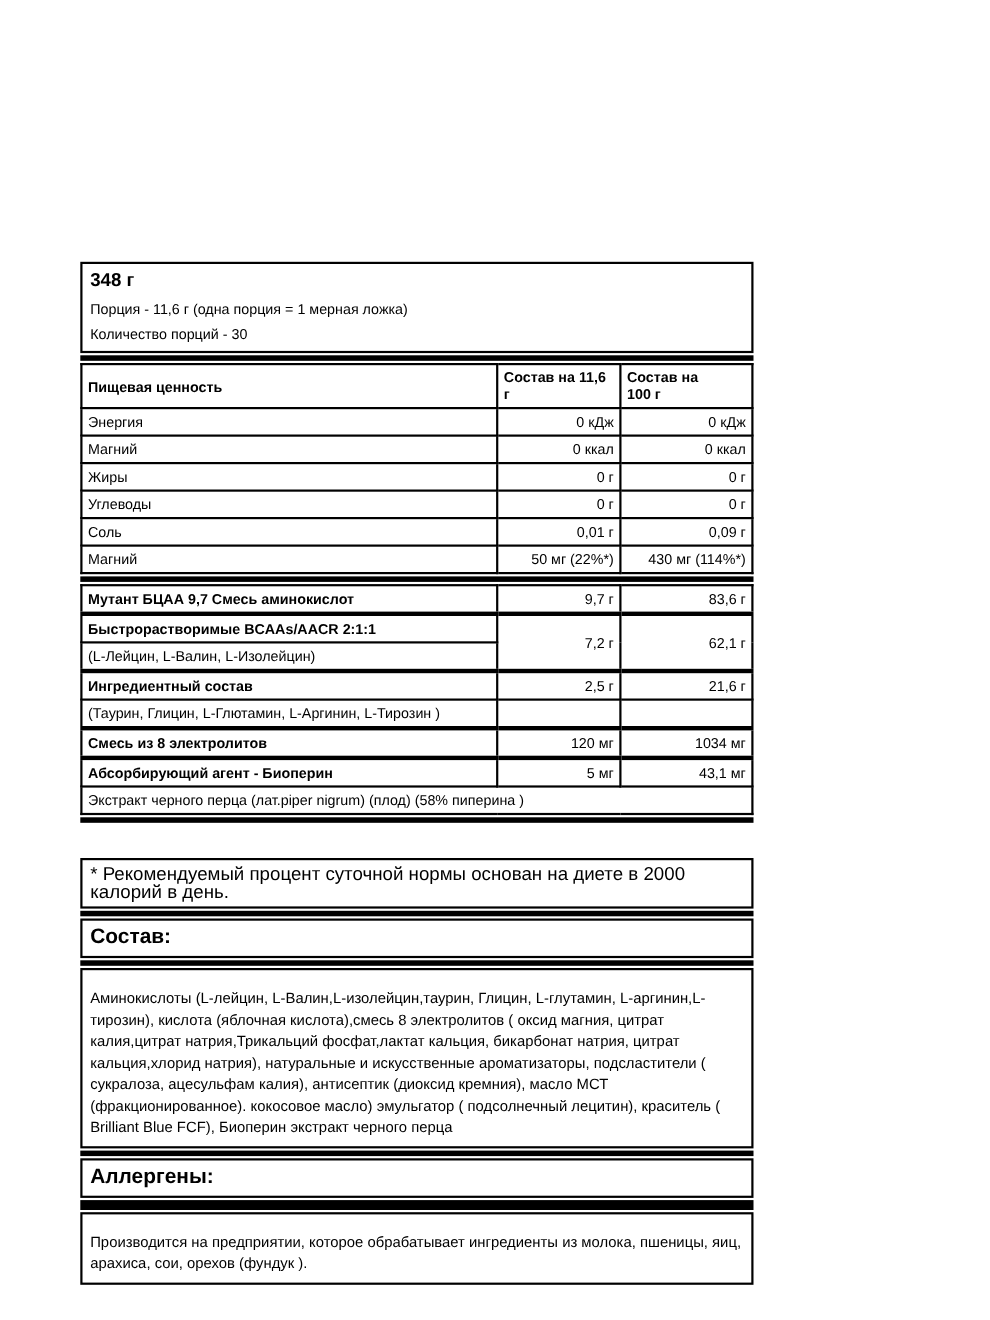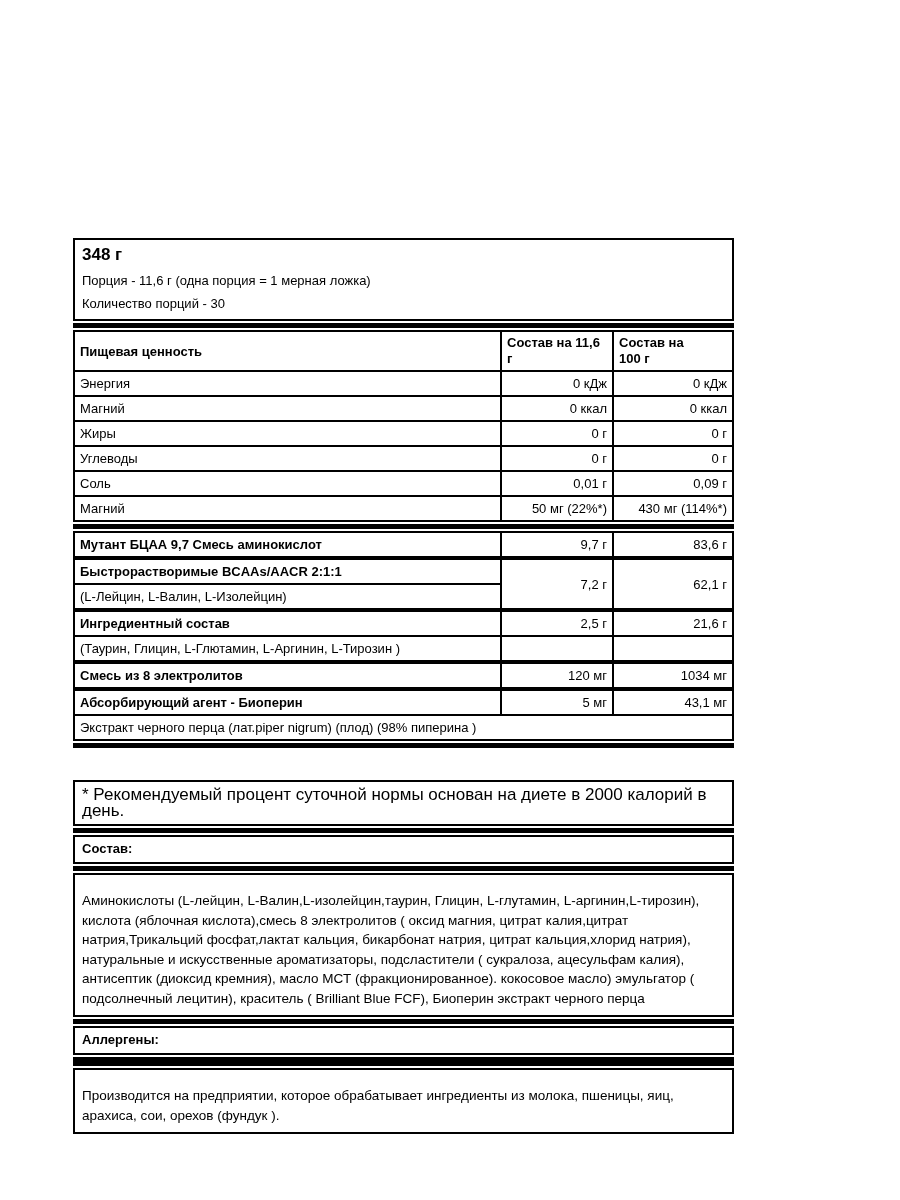--- a/index.html
+++ b/index.html
@@ -9,21 +9,21 @@
     width: 900px;
     height: 1200px;
     font-family: "Liberation Sans", sans-serif;
     color: #000000;
     -webkit-font-smoothing: antialiased;
   }
   .label-container {
     position: absolute;
     left: 73px;
     top: 238px;
-    width: 661px;
+    width: 612px;
   }
   .block {
     border: 2px solid #000;
     box-sizing: border-box;
     background: #fff;
   }
   .info-block { padding: 5px 7px 8px 7px; }
   .weight { font-size: 17px; font-weight: bold; line-height: 20px; }
   .info-line { font-size: 13px; margin-top: 8px; line-height: 15px; }
 
@@ -45,21 +45,21 @@
   col.c2 { width: 112px; }
   col.c3 { width: 120px; }
   th.hleft { text-align: left; font-weight: bold; font-size: 13.5px; }
   th.hcenter { text-align: left; font-weight: bold; line-height: 16px; }
   td.lbl { text-align: left; height: 17px; }
   td.bold { font-weight: bold; font-size: 13.5px; }
   td.num { text-align: right; white-space: nowrap; }
   tr.thickTop td { border-top: 4px solid #000; }
 
   .note-block { padding: 5px 7px; font-size: 17px; line-height: 16px; margin-top: 32px; }
-  .title-block { padding: 4px 0 6px 7px; font-size: 13px; font-weight: bold; }
+  .title-block { padding: 4px 0 6px 7px; font-size: 19px; font-weight: bold; }
   .para-block { padding: 16px 7px 7px 7px; font-size: 13.5px; line-height: 19.5px; }
 </style>
 </head>
 <body>
 
 <div class="label-container">
 
   <div class="block info-block">
     <div class="weight">348 г</div>
     <div class="info-line">Порция - 11,6 г (одна порция = 1 мерная ложка)</div>
@@ -149,21 +149,21 @@
         <td class="lbl bold">Смесь из 8 электролитов</td>
         <td class="num">120 мг</td>
         <td class="num">1034 мг</td>
       </tr>
       <tr class="thickTop">
         <td class="lbl bold">Абсорбирующий агент - Биоперин</td>
         <td class="num">5 мг</td>
         <td class="num">43,1 мг</td>
       </tr>
       <tr>
-        <td class="lbl" colspan="3">Экстракт черного перца (лат.piper nigrum) (плод) (98% пиперина )</td>
+        <td class="lbl" colspan="3">Экстракт черного перца (лат.piper nigrum) (плод) (58% пиперина )</td>
       </tr>
     </tbody>
   </table>
 
   <div class="divider"></div>
 
   <div class="block note-block">* Рекомендуемый процент суточной нормы основан на диете в 2000 калорий в день.</div>
 
   <div class="divider"></div>
 

